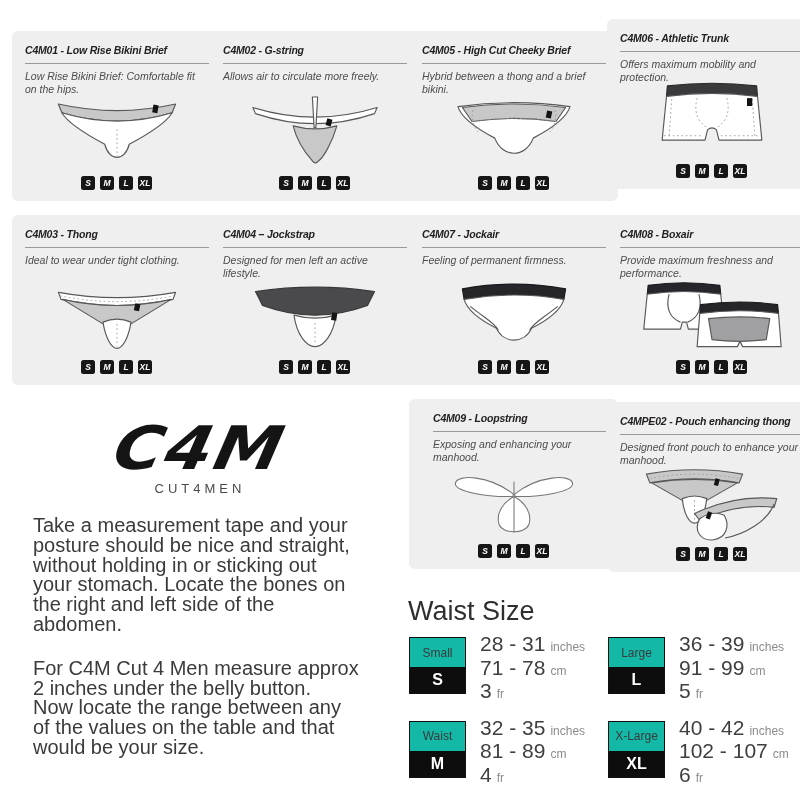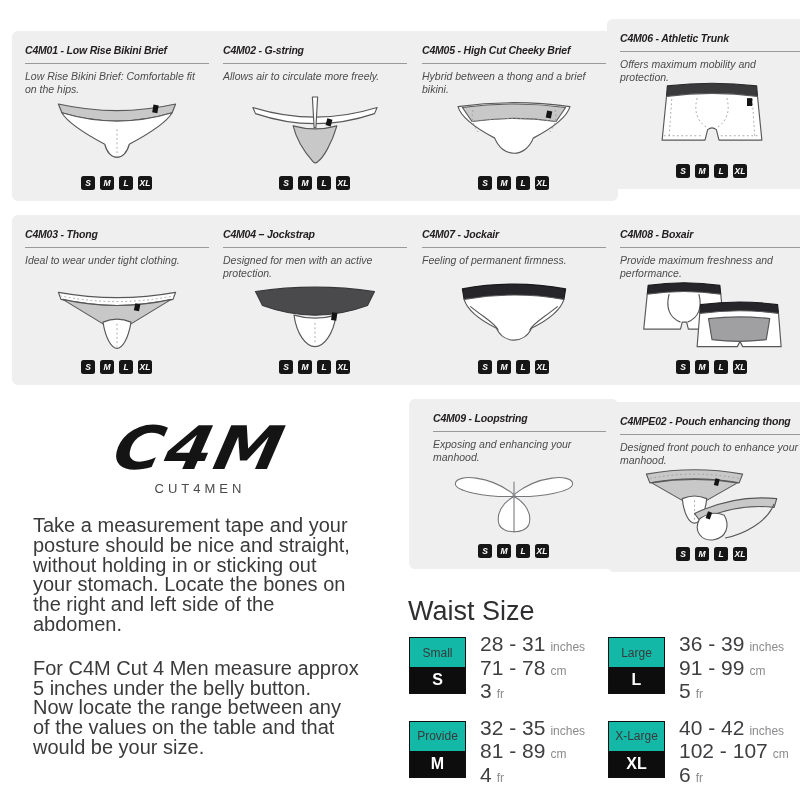--- a/index.html
+++ b/index.html
@@ -151,21 +151,21 @@
     <div class="card-sizes">
         <span class="size-badge">S</span>
         <span class="size-badge">M</span>
         <span class="size-badge">L</span>
         <span class="size-badge">XL</span>
       </div>
   </div>
     <div class="card" style="left: 210px; top: 215px;">
     <div class="card-title">C4M04 – Jockstrap</div>
     <hr class="card-divider">
-    <div class="card-desc">Designed for men with an active protection.</div>
+    <div class="card-desc">Designed for men left an active lifestyle.</div>
     <div class="card-illus">
         <svg viewBox="0 0 160 96" width="140" height="84">
     <path d="M12,20 Q80,10 148,20 L140,36 Q80,58 20,36 Z" fill="#4a4a4c" stroke="#38383a" stroke-width="1.3" stroke-linejoin="round"></path>
     <path d="M56,47 Q80,54 104,47 C101,69 90,83 80,83 C70,83 59,69 56,47 Z" fill="#ffffff" stroke="#58585a" stroke-width="1.3" stroke-linejoin="round"></path>
     <path d="M80,56 L80,81" stroke="#9a9a9c" stroke-width="1" fill="none" stroke-dasharray="2 3"></path>
     <rect x="99" y="44" width="6" height="9" fill="#141414" transform="rotate(8 102 48)"></rect>
         </svg>
       </div>
     <div class="card-sizes">
         <span class="size-badge">S</span>
@@ -267,21 +267,21 @@
 </div>
 
 <div class="instructions">
   <p>Take a measurement tape and your
 posture should be nice and straight,
 without holding in or sticking out
 your stomach. Locate the bones on
 the right and left side of the
 abdomen.</p>
   <p>For C4M Cut 4 Men measure approx
-5 inches under the belly button.
+2 inches under the belly button.
 Now locate the range between any
 of the values on the table and that
 would be your size.</p>
 </div>
 
 <div class="waist-heading">Waist Size</div>
 <div class="waist-grid" id="waist-grid">
     <div class="tile">
     <div class="tile-box">
       <div class="tile-box-top">Small</div>
@@ -299,21 +299,21 @@
       <div class="tile-box-bottom">L</div>
     </div>
     <div class="tile-lines">
       <div class="tile-line"><span class="num">36 - 39</span><span class="unit">inches</span></div>
       <div class="tile-line"><span class="num">91 - 99</span><span class="unit">cm</span></div>
       <div class="tile-line"><span class="num">5</span><span class="unit">fr</span></div>
     </div>
   </div>
     <div class="tile">
     <div class="tile-box">
-      <div class="tile-box-top">Provide</div>
+      <div class="tile-box-top">Waist</div>
       <div class="tile-box-bottom">M</div>
     </div>
     <div class="tile-lines">
       <div class="tile-line"><span class="num">32 - 35</span><span class="unit">inches</span></div>
       <div class="tile-line"><span class="num">81 - 89</span><span class="unit">cm</span></div>
       <div class="tile-line"><span class="num">4</span><span class="unit">fr</span></div>
     </div>
   </div>
     <div class="tile">
     <div class="tile-box">

